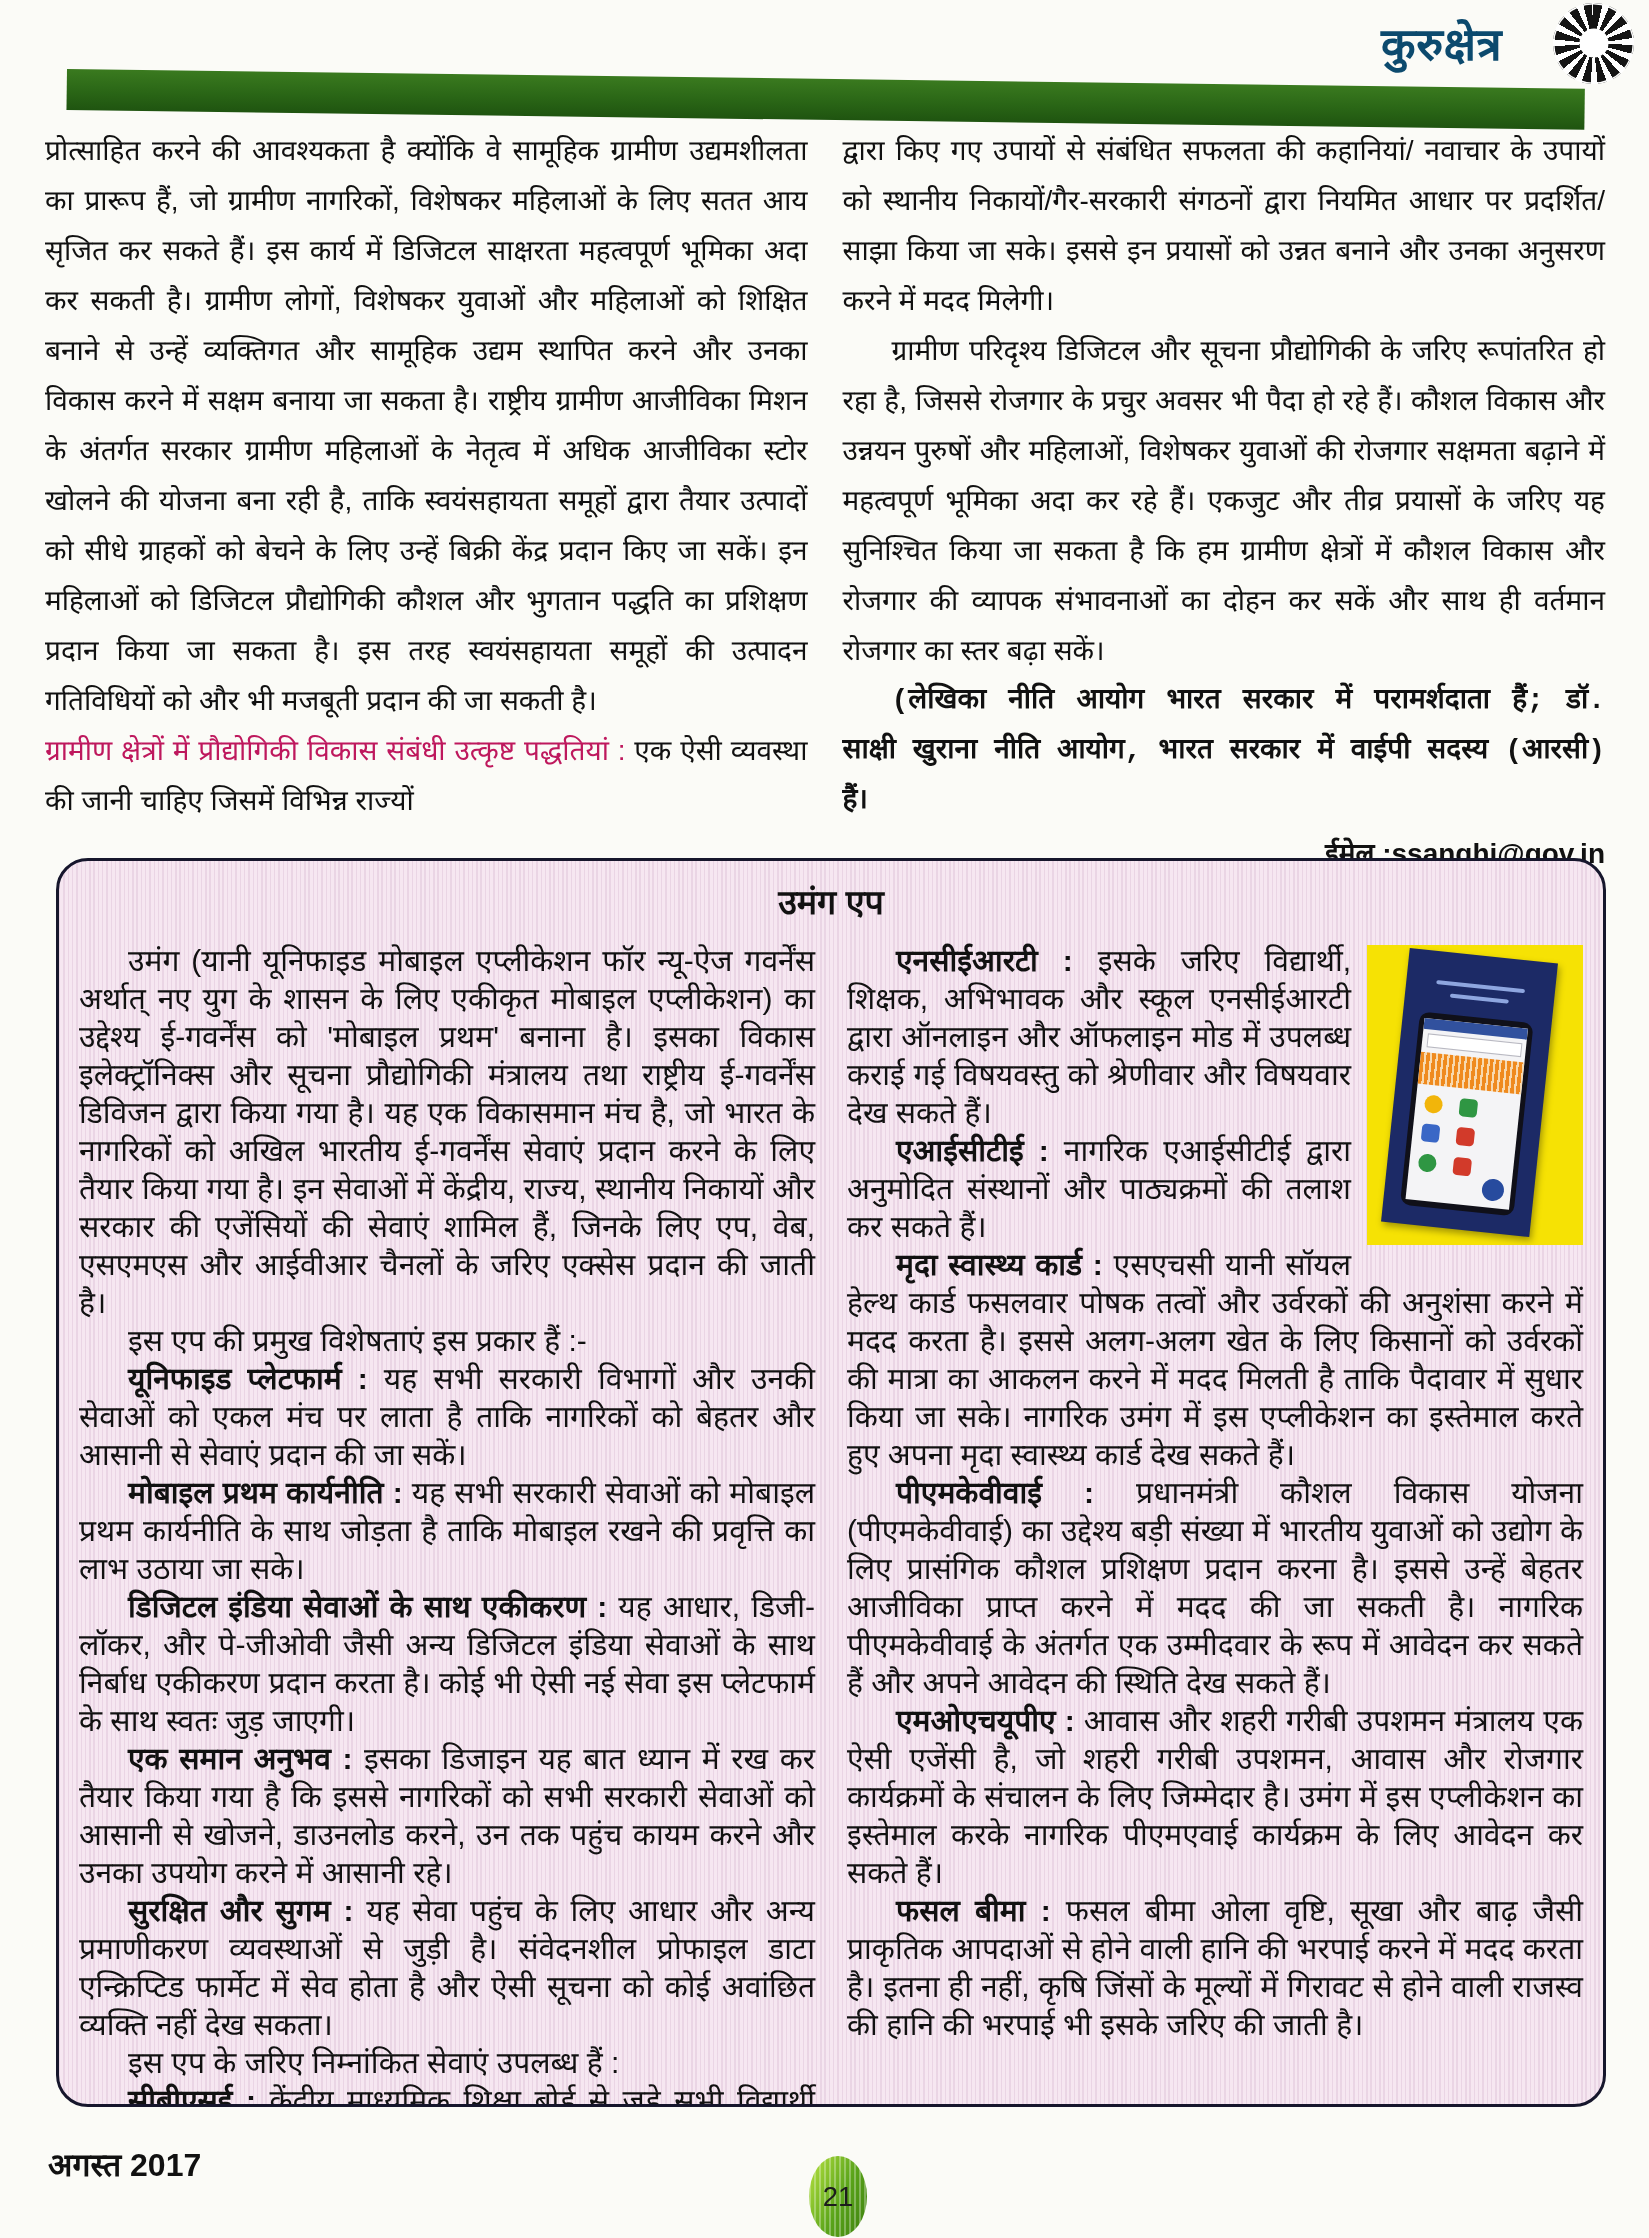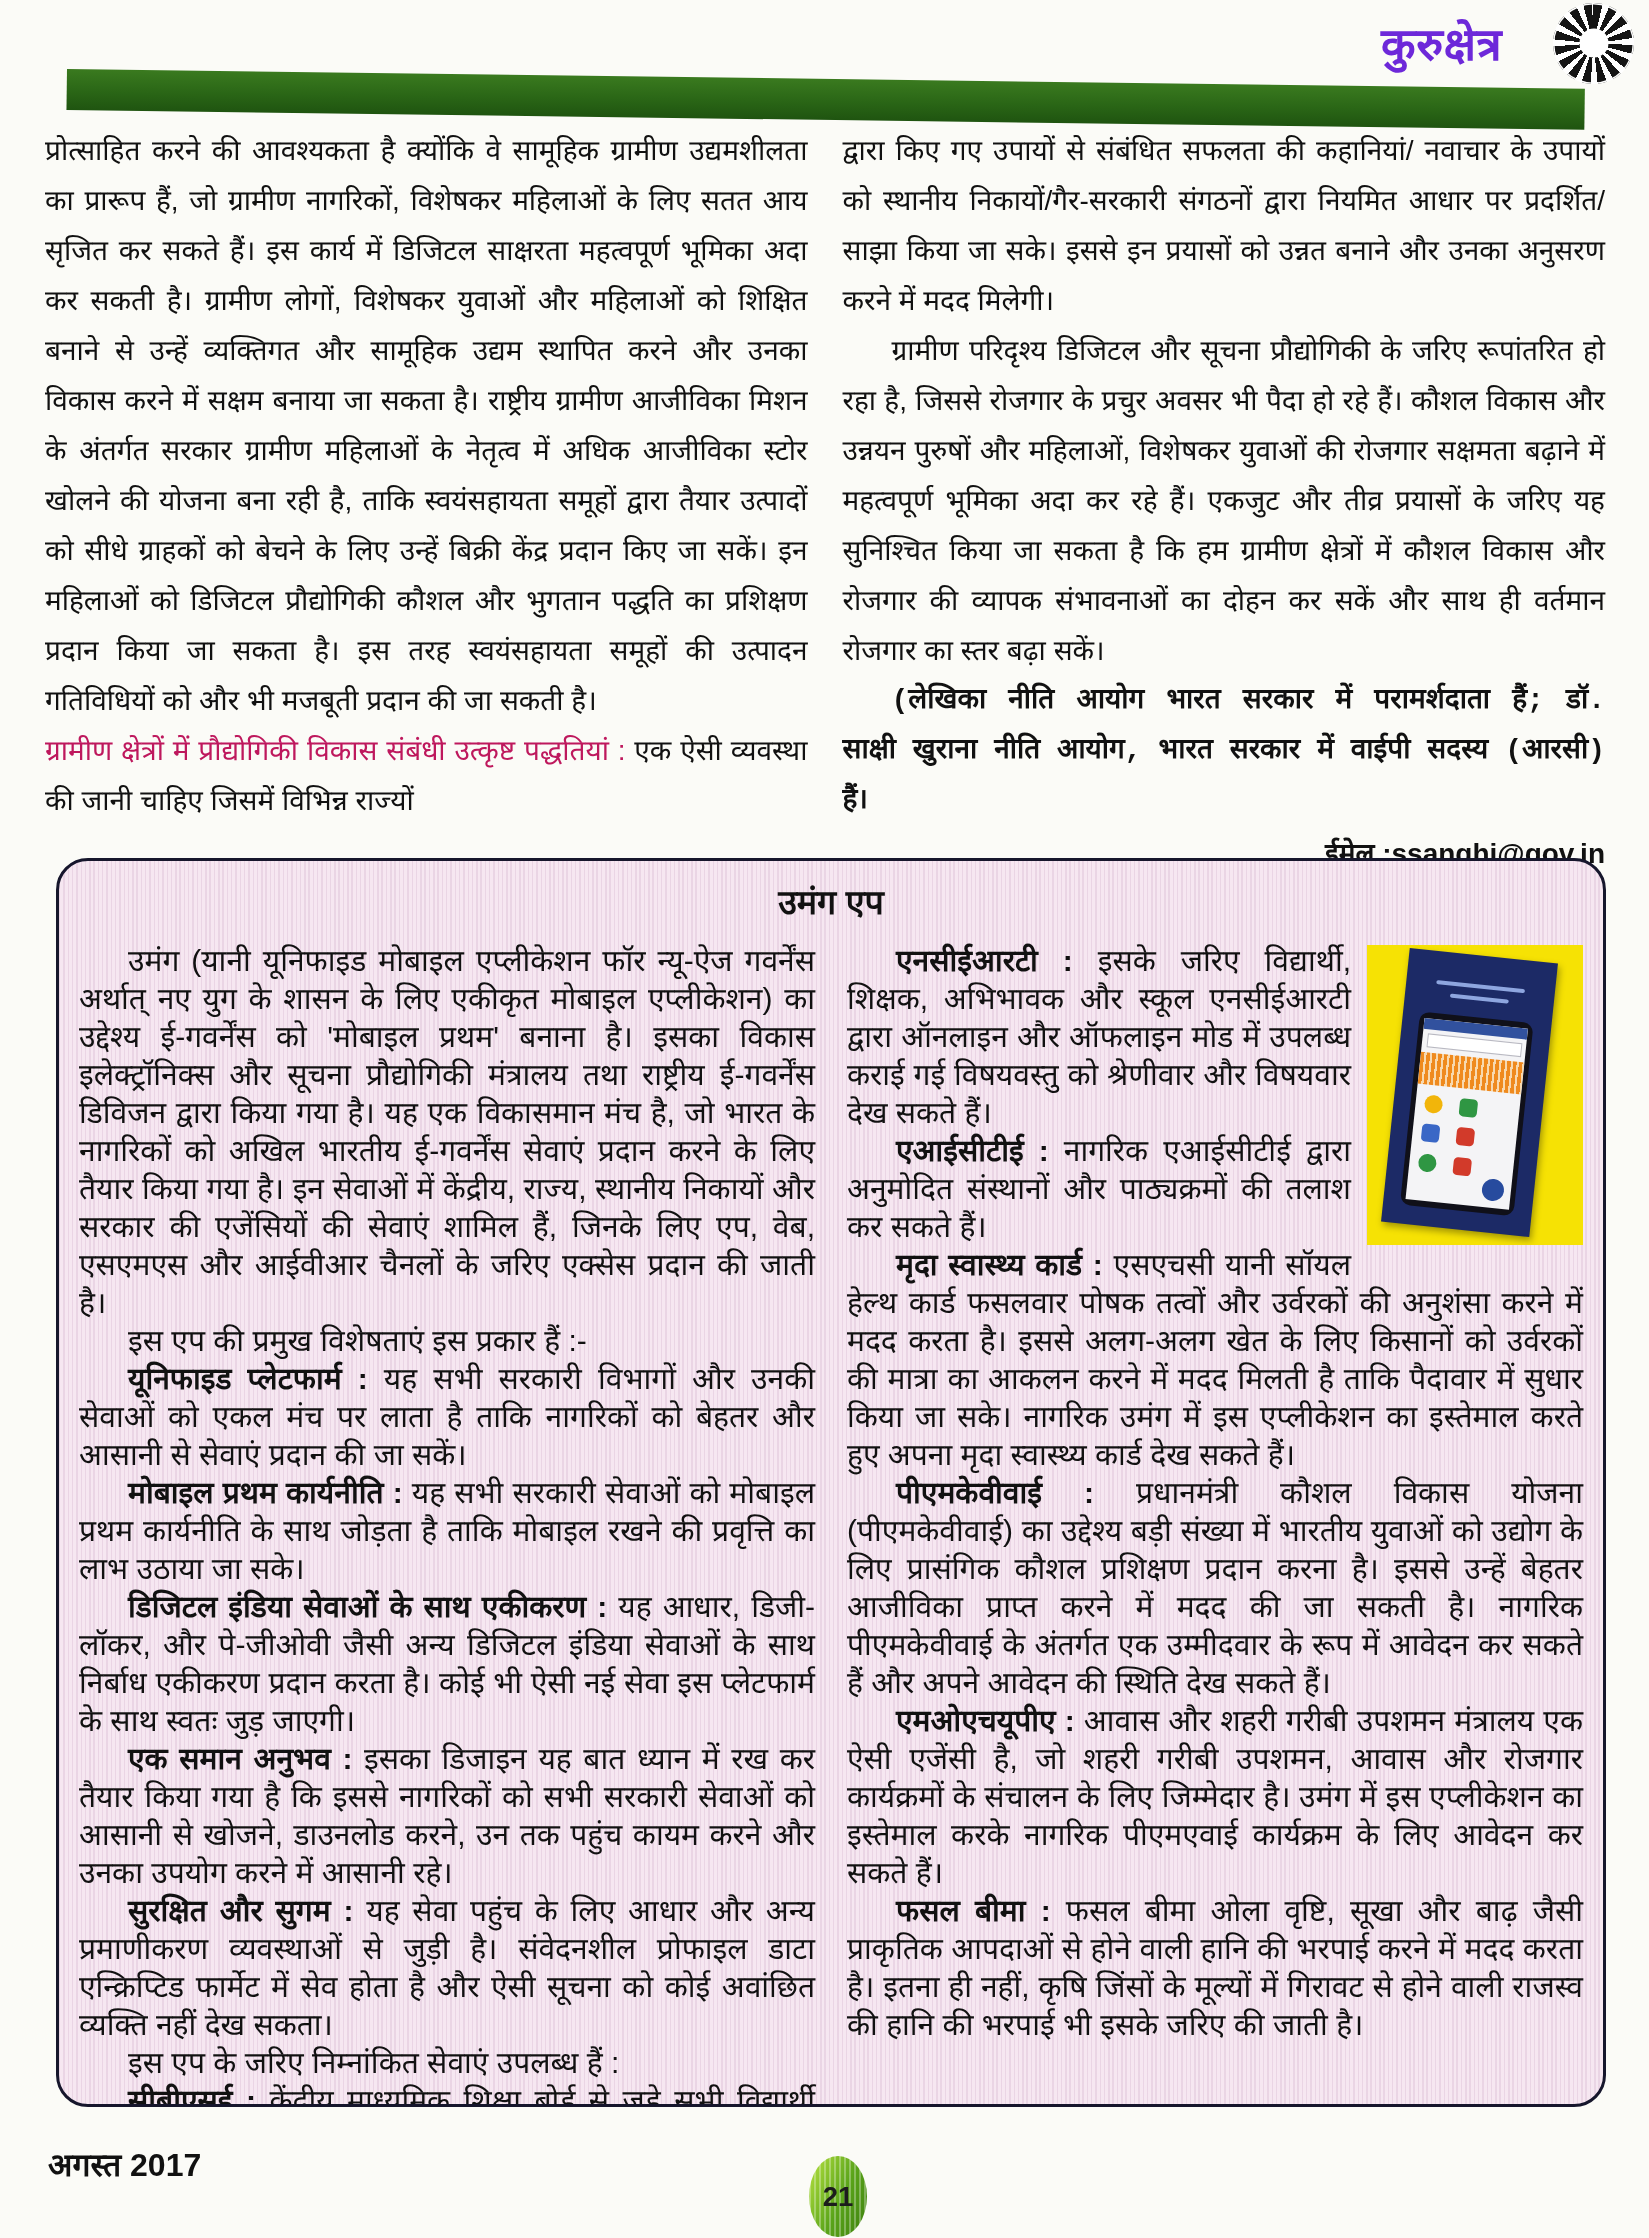--- a/index.html
+++ b/index.html
@@ -5,21 +5,21 @@
   * { margin:0; padding:0; box-sizing:border-box; }
   html,body { background:#e8e8e4; }
   .page {
     position:relative; width:1650px; height:2239px; margin:0 auto;
     background:#fbfbf7; overflow:hidden;
     font-family:"Liberation Sans","DejaVu Sans",sans-serif; color:#111;
   }
   
   .masthead-title {
     position:absolute; left:1381px; top:11.6px; font-size:45px; font-weight:bold;
-    color:#6d28d9; letter-spacing:0.7px;
+    color:#0c4a6e; letter-spacing:0.7px;
   }
   .masthead-logo {
     position:absolute; left:1553px; top:2.9px; width:81px; height:81px; border-radius:50%;
     background:repeating-conic-gradient(#151515 0deg 13deg, #ffffff 13deg 23deg);
     box-shadow:0 0 0 1.4px #fff inset;
   }
   .masthead-logo::after {
     content:""; position:absolute; left:50%; top:50%; width:29px; height:29px;
     transform:translate(-50%,-50%); border-radius:50%; background:#fff;
   }
@@ -89,21 +89,21 @@
     border-radius:50%; background:#274b9e;
   }
   
   .footer-date { position:absolute; left:48px; top:2142px; font-size:32px; font-weight:bold; }
   .leaf-badge {
     position:absolute; left:809px; top:2156px; width:58px; height:81px; border-radius:50%;
     background:
       repeating-linear-gradient(90deg, rgba(255,255,255,0.30) 0 2.2px, rgba(0,0,0,0) 2.2px 5px),
       linear-gradient(115deg,#b9e440 0%, #5aa41a 55%, #3c7f0e 100%);
     display:flex; align-items:center; justify-content:center;
-    font-size:27.5px; font-weight:bold; color:#1c1c1c;
+    font-size:27.5px; font-weight:normal; color:#1c1c1c;
   }
 </style>
 </head>
 <body>
 
 <div class="page">
 
   <div class="masthead-title">कुरुक्षेत्र</div>
   <div class="masthead-logo"></div>
   <div class="green-rule"></div>

